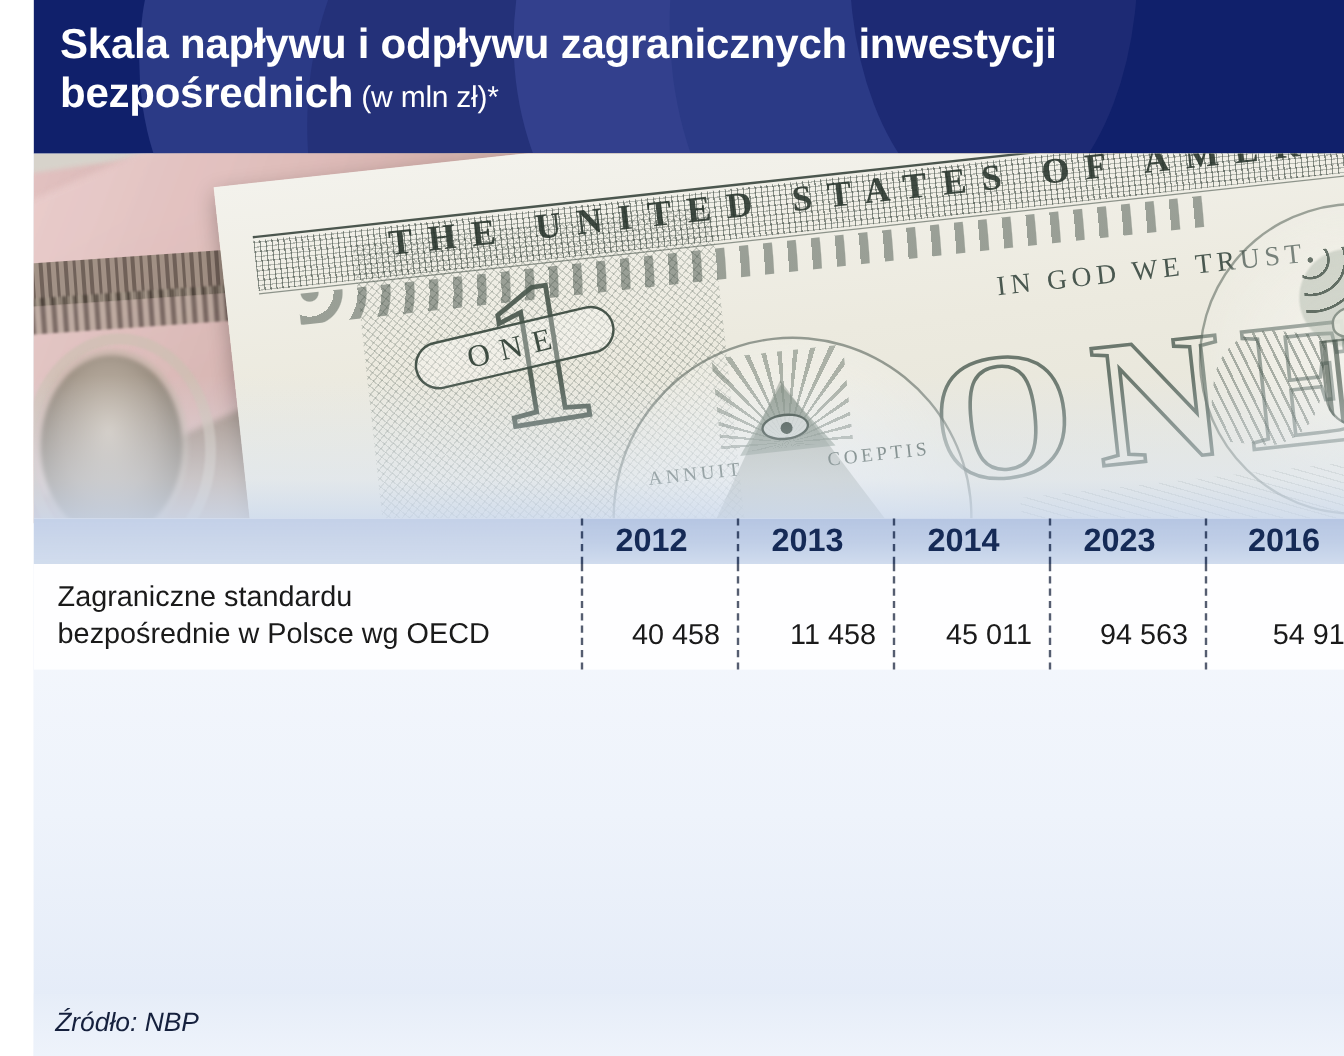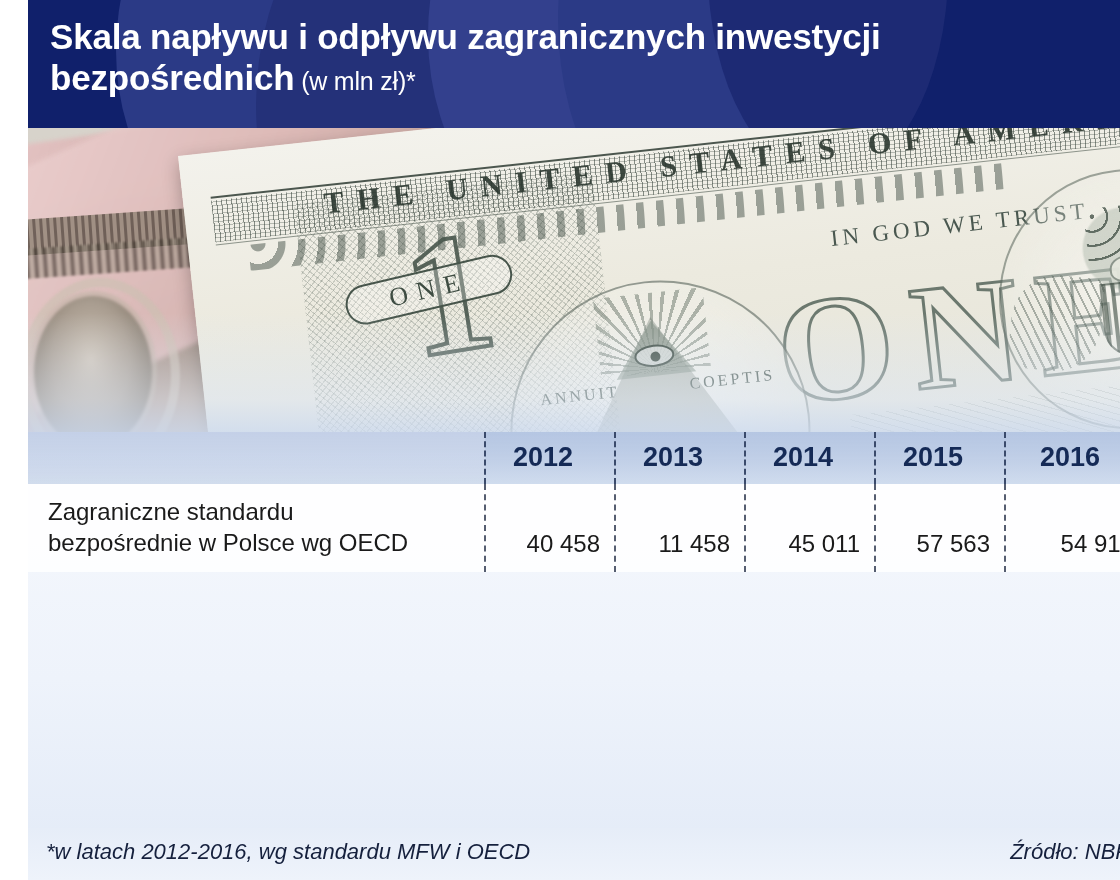--- a/index.html
+++ b/index.html
@@ -373,21 +373,21 @@
   table.data {
     width: 1120px;
     border-collapse: collapse;
     table-layout: fixed;
   }
   table.data col.c-label { width: 457px; }
   table.data col.c-year  { width: 130px; }
   table.data col.c-last  { width: 143px; }
 
   thead th {
-    height: 52px;
+    height: 38px;
     background: linear-gradient(180deg, rgba(176,193,224,0.92) 0%, rgba(190,205,230,0.95) 55%, rgba(206,218,237,0.95) 100%);
     color: #152a56;
     font-size: 27px;
     font-weight: bold;
     text-align: center;
     vertical-align: middle;
     padding: 0 14px 2px 0;
   }
   thead th.label-head { background: linear-gradient(180deg, rgba(176,193,224,0.72) 0%, rgba(200,213,233,0.80) 100%); }
   thead th.divider { border-left: 2px dashed #3a4a6b; }
@@ -506,38 +506,37 @@
           <col class="c-year">
           <col class="c-year">
           <col class="c-last">
       </colgroup>
       <thead>
         <tr>
           <th class="label-head"></th>
           <th class="divider">2012</th>
           <th class="divider">2013</th>
           <th class="divider">2014</th>
-          <th class="divider">2015</th>
+          <th class="divider">2023</th>
           <th class="divider">2016</th>
         </tr>
       </thead>
       <tbody>
         <tr class="odd">
           <td class="label">
             <div>Zagraniczne standardu</div>
             <div>bezpośrednie w Polsce wg OECD</div>
           </td>
           <td class="num divider">40 458</td>
           <td class="num divider">11 458</td>
           <td class="num divider">45 011</td>
-          <td class="num divider">57 563</td>
+          <td class="num divider">94 563</td>
           <td class="num divider">54 914</td>
         </tr>
       </tbody>
     </table>
   </div>
 
   <div class="footnote">
-    <span>*w latach 2012-2016, wg standardu MFW i OECD</span>
     <span>Źródło: NBP</span>
   </div>
 
 </div>
 
 </body></html>

